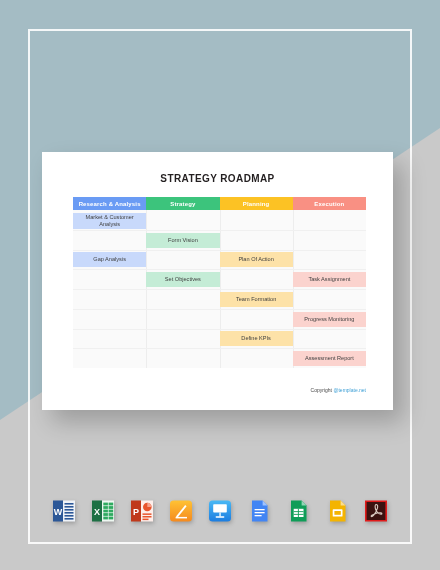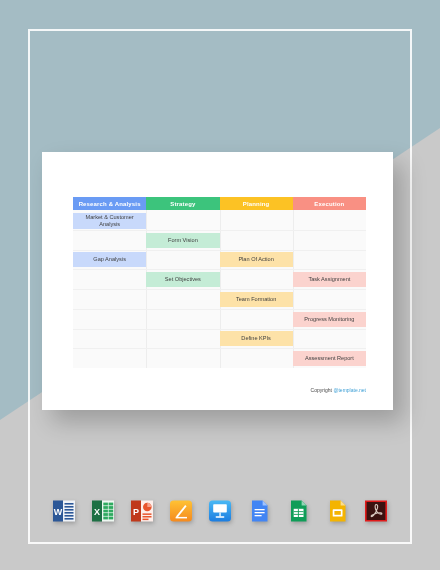--- a/index.html
+++ b/index.html
@@ -144,20 +144,21 @@
 </head>
 <body>
 
 <div id="stage">
 
   <div id="backdrop-blue"></div>
   <div id="inset-frame"></div>
 
   <div id="doc-card">
 
+    <div id="doc-title">STRATEGY ROADMAP</div>
 
     <div id="roadmap">
 
       <div class="hdr-row">
         <div class="hdr-cell" style="background: rgb(106, 155, 244);">Research &amp; Analysis</div>
         <div class="hdr-cell" style="background: rgb(60, 196, 124);">Strategy</div>
         <div class="hdr-cell" style="background: rgb(252, 194, 36);">Planning</div>
         <div class="hdr-cell" style="background: rgb(249, 144, 131);">Execution</div>
       </div>
 

